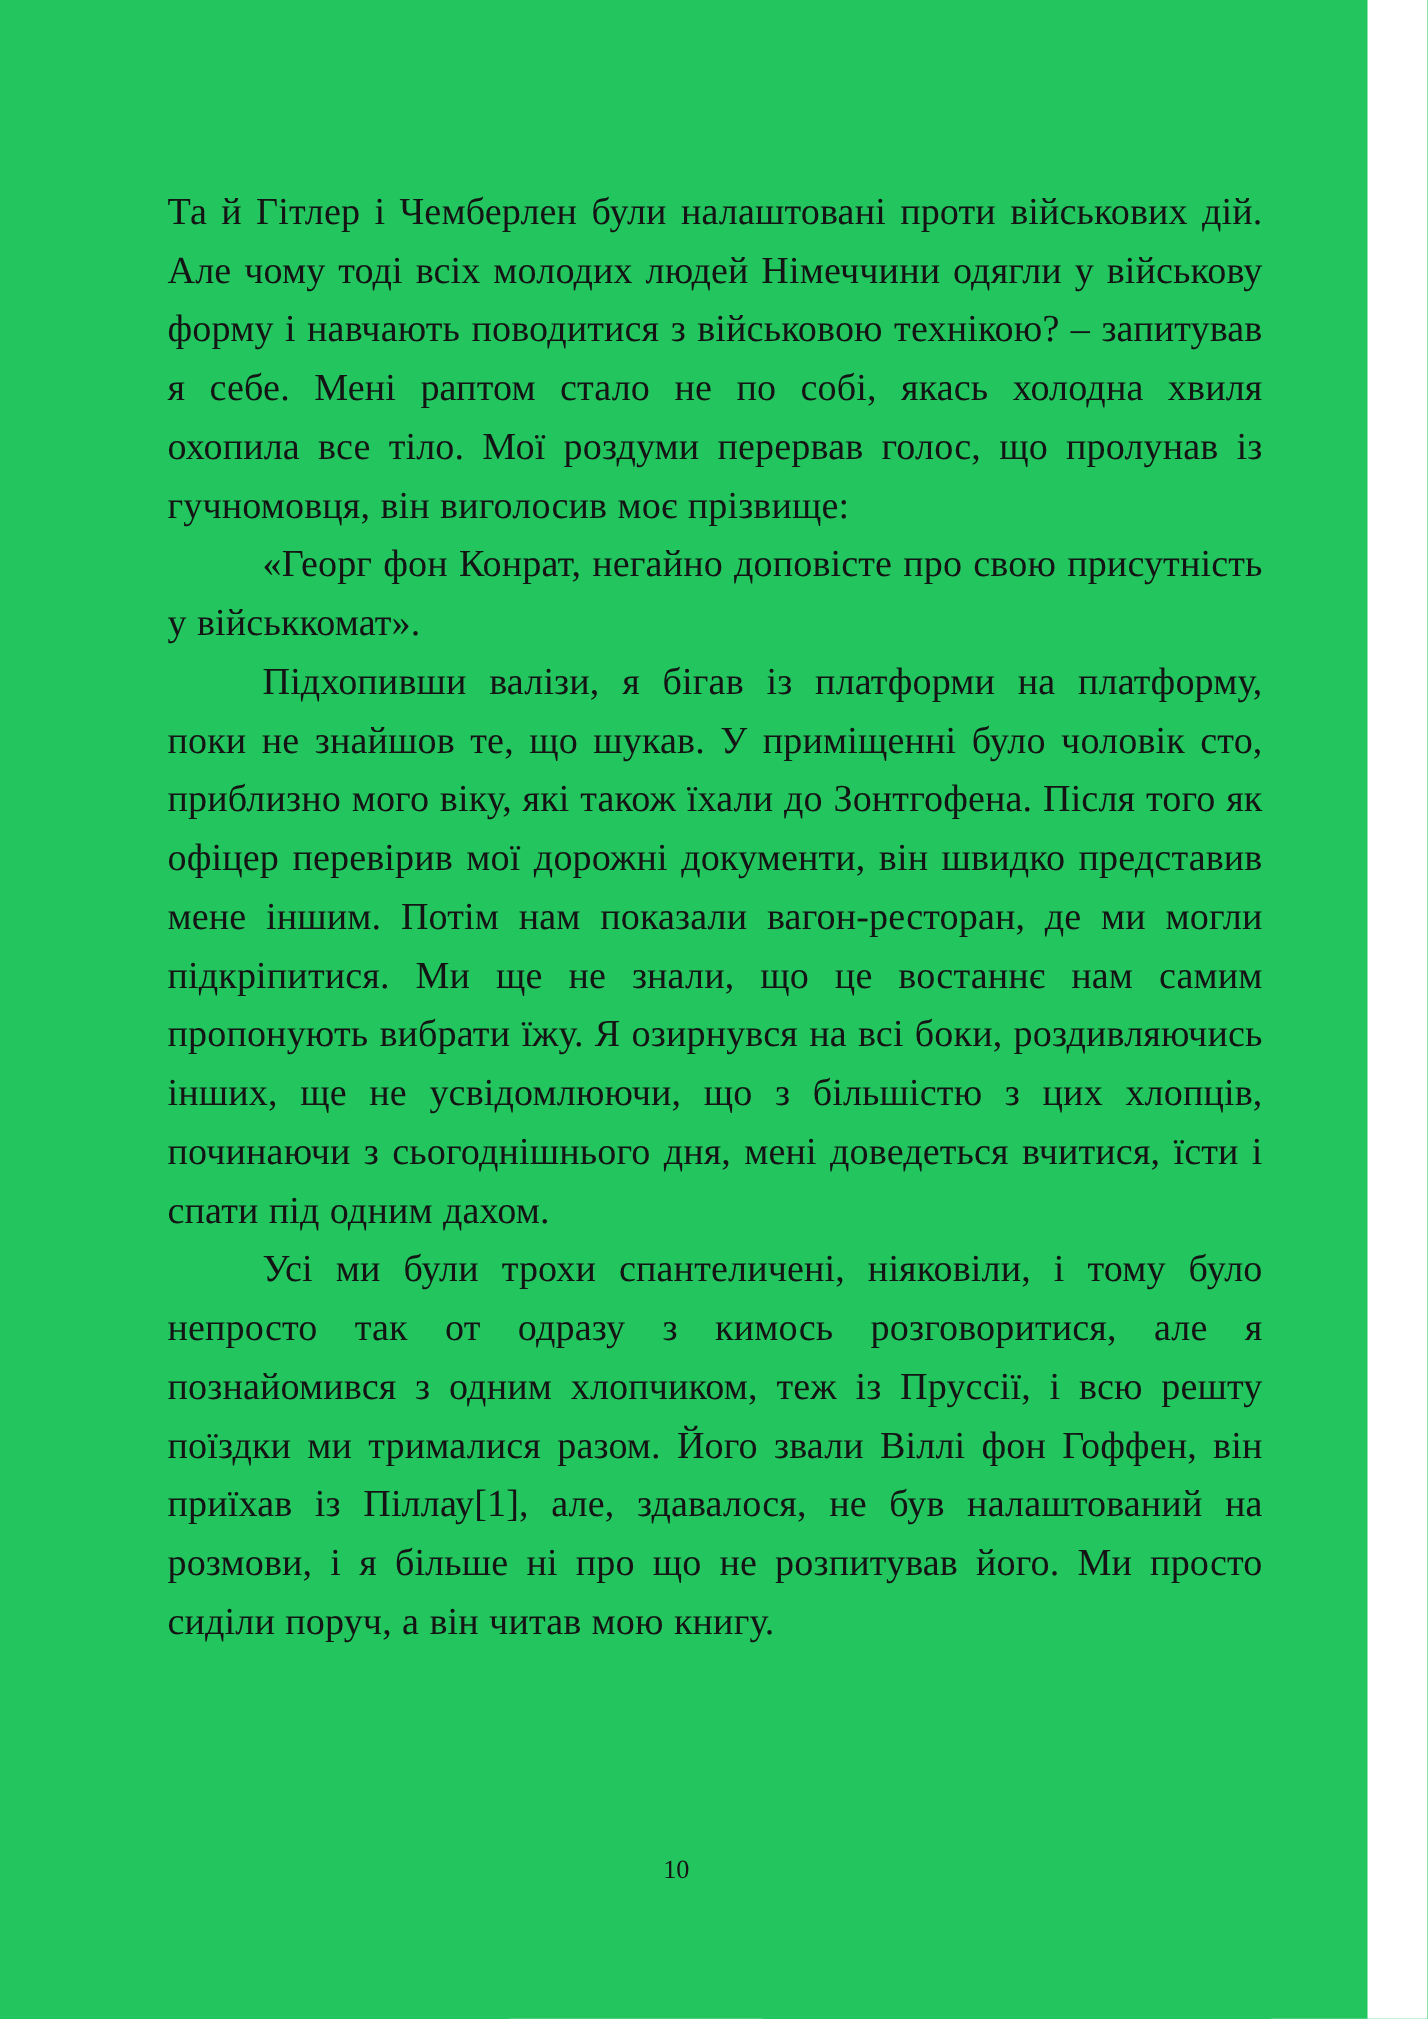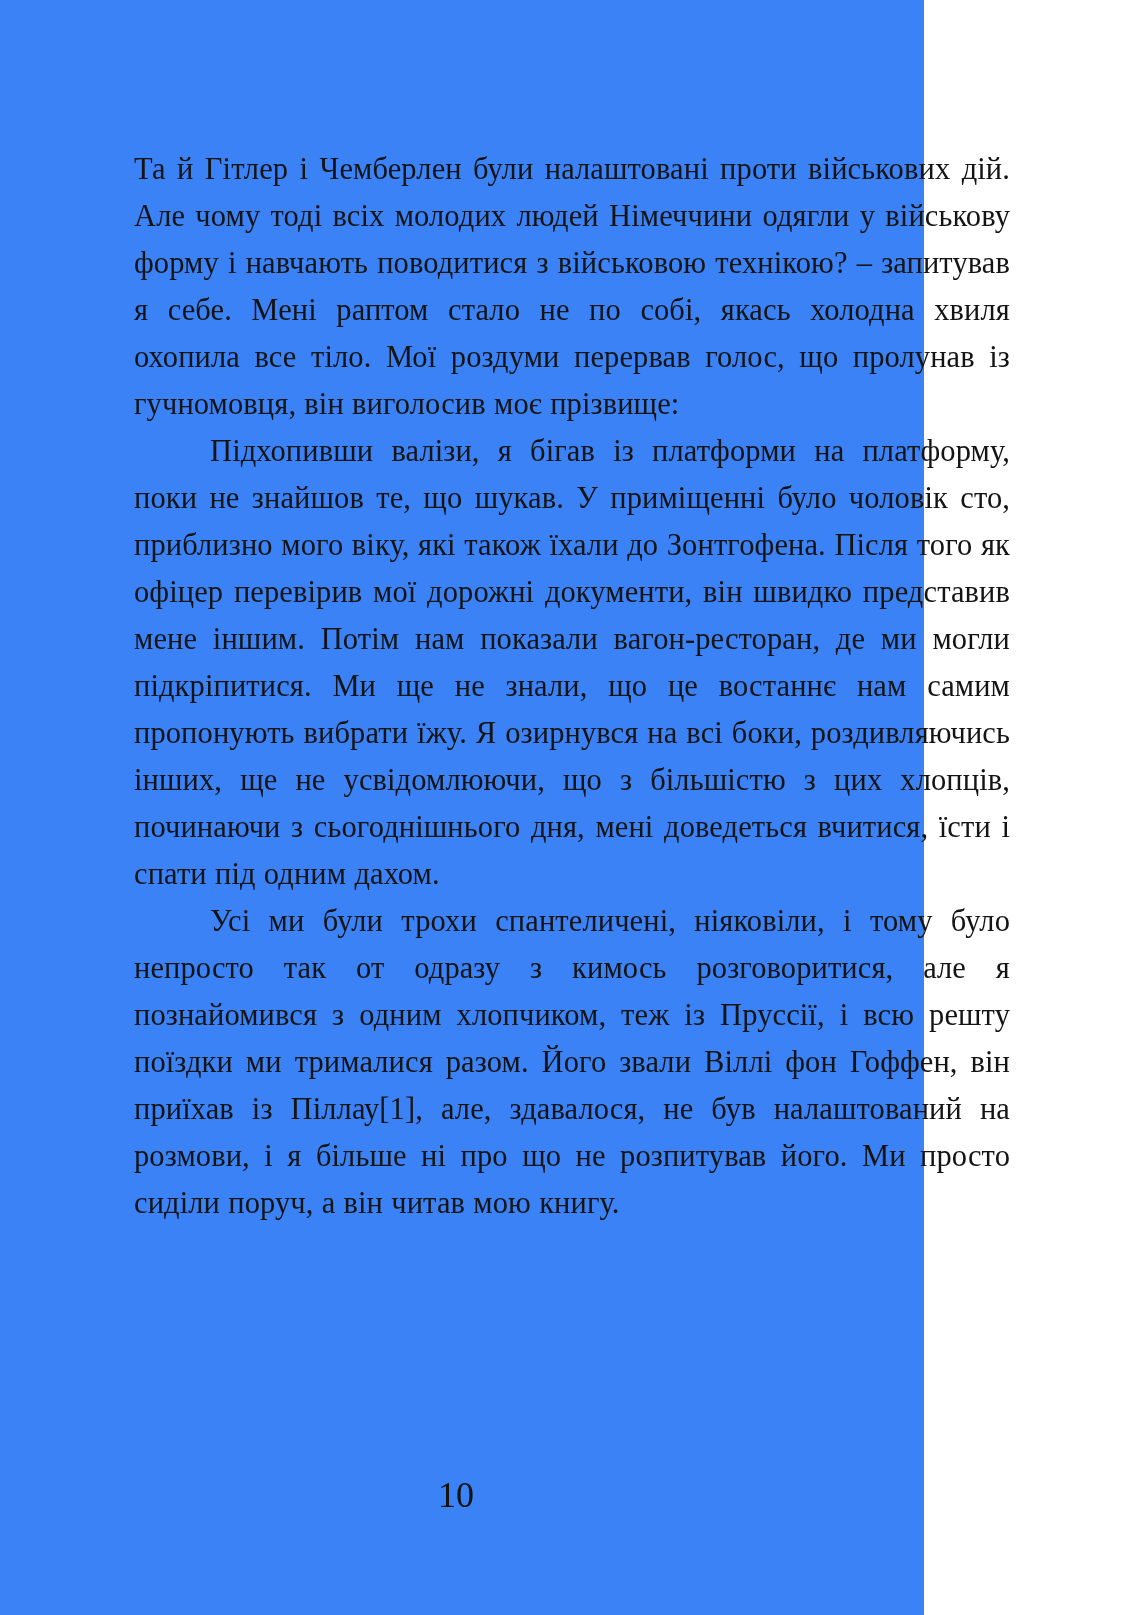--- a/index.html
+++ b/index.html
@@ -11,23 +11,23 @@
     height: 1615px;
     background: #ffffff;
     font-family: "Liberation Serif", "DejaVu Serif", serif;
     color: #111111;
     -webkit-font-smoothing: antialiased;
     overflow: hidden;
   }
 
   .page {
     position: relative;
-    width: 924px;
+    width: 1094px;
     height: 1615px;
-    background: #3b82f6;
+    background: #22c55e;
     box-sizing: border-box;
   }
 
   .text-block {
     position: absolute;
     left: 134px;
     top: 146px;
     width: 876px;
   }
 
@@ -51,32 +51,33 @@
   .para + .para {
     margin-top: 0;
   }
 
   .page-number {
     position: absolute;
     left: 0;
     right: 12px;
     top: 1478px;
     text-align: center;
-    font-size: 36px;
+    font-size: 21px;
     line-height: 34px;
     color: #141414;
     font-family: "Liberation Serif", "DejaVu Serif", serif;
   }
 </style>
 </head>
 <body>
 
 <div class="page">
 
   <div class="text-block">
     <p class="para no-indent">Та й Гітлер і Чемберлен були налаштовані проти військових дій. Але чому тоді всіх молодих людей Німеччини одягли у військову форму і навчають поводитися з військовою технікою? – запитував я себе. Мені раптом стало не по собі, якась холодна хвиля охопила все тіло. Мої роздуми перервав голос, що пролунав із гучномовця, він виголосив моє прізвище:</p>
+    <p class="para">«Георг фон Конрат, негайно доповісте про свою присутність у військкомат».</p>
     <p class="para">Підхопивши валізи, я бігав із платформи на платформу, поки не знайшов те, що шукав. У приміщенні було чоловік сто, приблизно мого віку, які також їхали до Зонтгофена. Після того як офіцер перевірив мої дорожні документи, він швидко представив мене іншим. Потім нам показали вагон-ресторан, де ми могли підкріпитися. Ми ще не знали, що це востаннє нам самим пропонують вибрати їжу. Я озирнувся на всі боки, роздивляючись інших, ще не усвідомлюючи, що з більшістю з цих хлопців, починаючи з сьогоднішнього дня, мені доведеться вчитися, їсти і спати під одним дахом.</p>
     <p class="para">Усі ми були трохи спантеличені, ніяковіли, і тому було непросто так от одразу з кимось розговоритися, але я познайомився з одним хлопчиком, теж із Пруссії, і всю решту поїздки ми трималися разом. Його звали Віллі фон Гоффен, він приїхав із Піллау[1], але, здавалося, не був налаштований на розмови, і я більше ні про що не розпитував його. Ми просто сиділи поруч, а він читав мою книгу.</p>
   </div>
 
   <div class="page-number">10</div>
 
 </div>
 
 </body></html>

